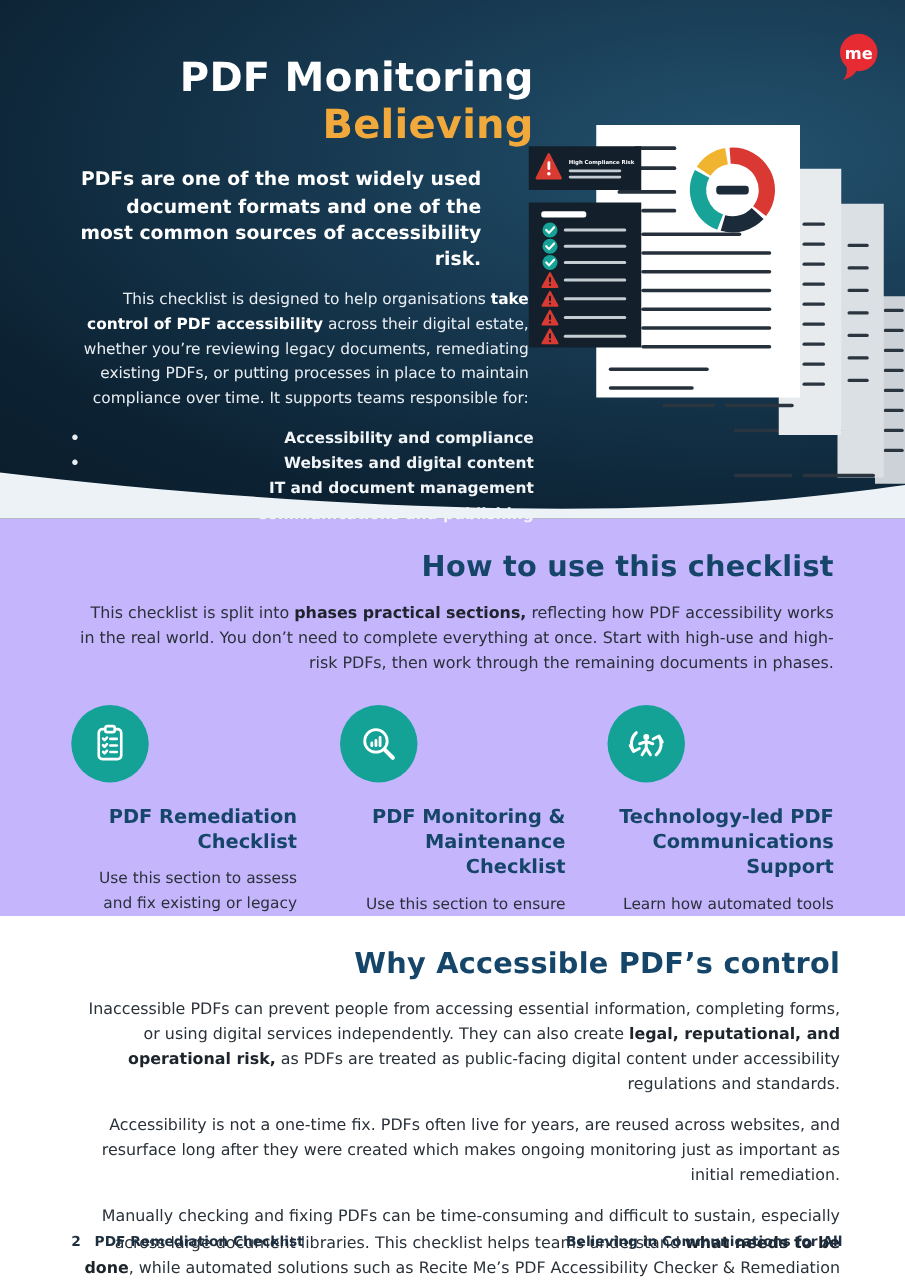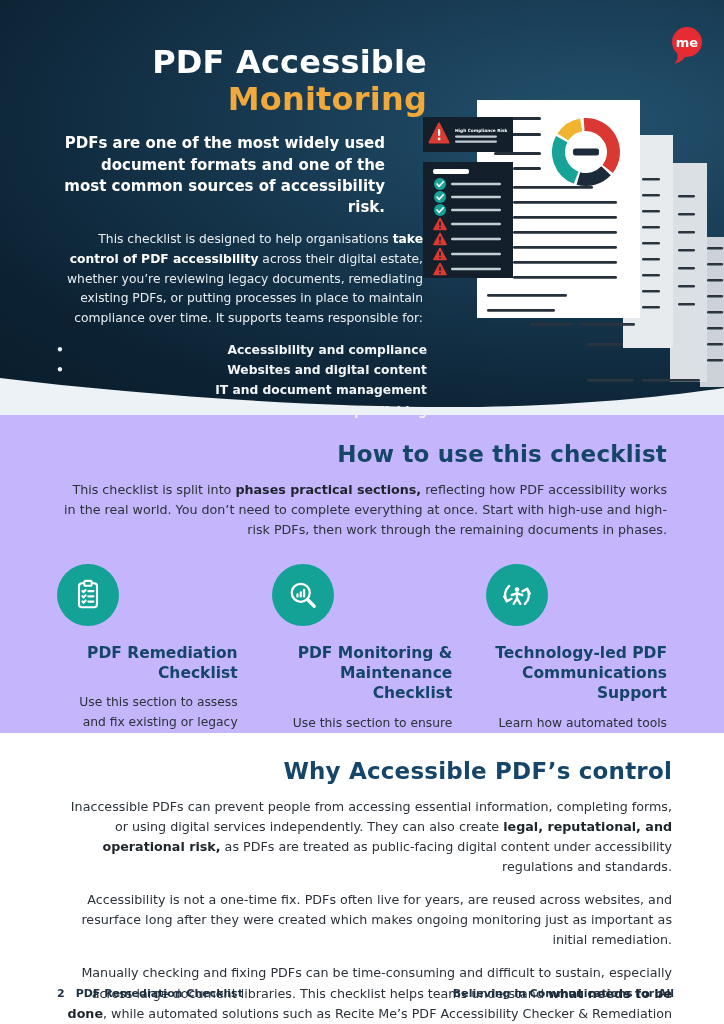--- a/index.html
+++ b/index.html
@@ -74,22 +74,22 @@
   <div class="hero">
 
     <svg class="me-logo" viewBox="0 0 36 42">
       <circle cx="19" cy="16" r="15" fill="#e62b32"></circle>
       <path d="M9,26 Q11,33 6.5,38 Q15,35.5 17.5,30 Z" fill="#e62b32"></path>
       <text x="19" y="21" text-anchor="middle" font-size="13" font-weight="bold" fill="#ffffff">me</text>
     </svg>
 
     <div class="hero-content">
       <div class="hero-title">
-        <div>PDF Accessible</div>
-        <div class="line2">Monitoring</div>
+        <div>PDF Monitoring</div>
+        <div class="line2">Believing</div>
       </div>
       <div class="hero-subhead">PDFs are one of the most widely used document formats and one of the most common sources of accessibility risk.</div>
       <div class="hero-intro">This checklist is designed to help organisations <b>take control of PDF accessibility</b> across their digital estate, whether you’re reviewing legacy documents, remediating existing PDFs, or putting processes in place to maintain compliance over time. It supports teams responsible for:</div>
       <ul class="hero-bullets">
         <li>Accessibility and compliance</li>
         <li>Websites and digital content</li>
         <li>IT and document management</li>
         <li>Communications and publishing</li>
       </ul>
     </div>

